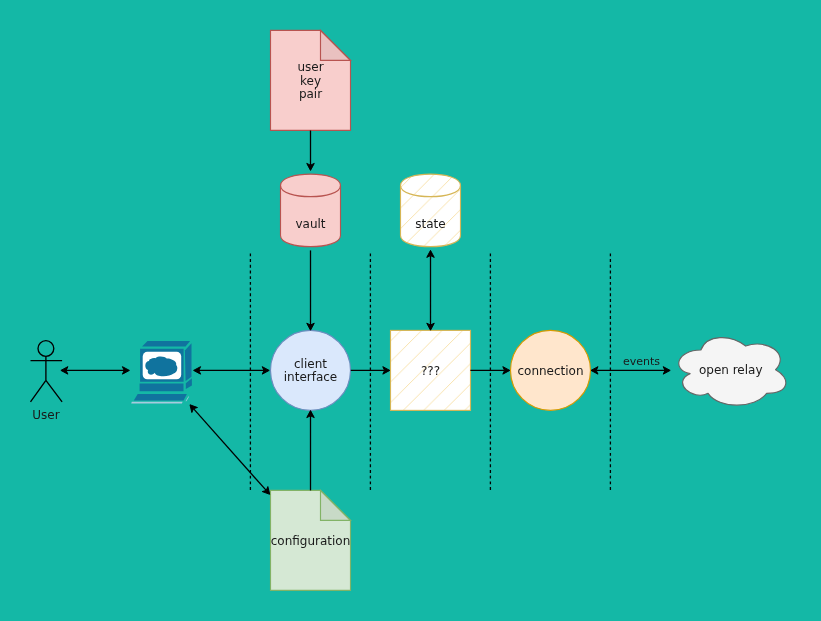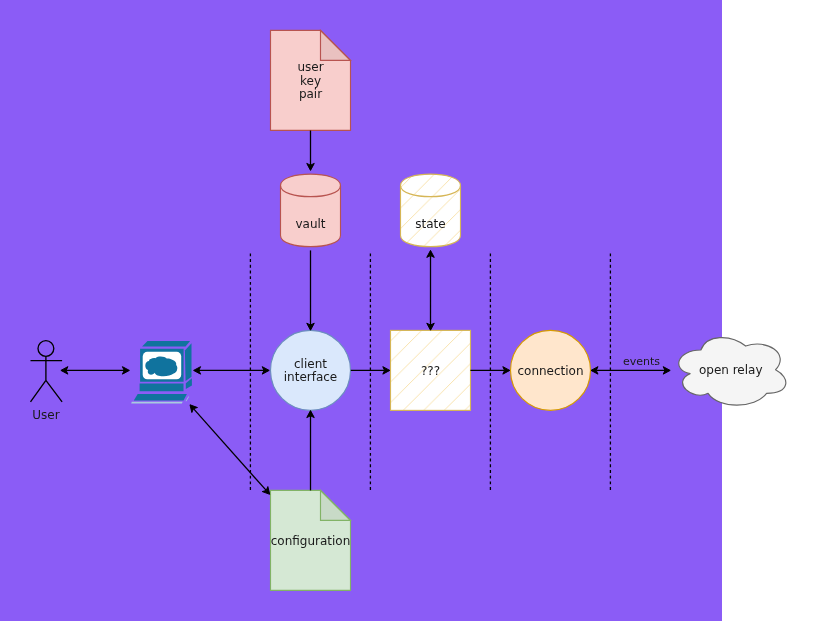--- a/index.html
+++ b/index.html
@@ -1,19 +1,19 @@
 <!DOCTYPE html>
 <html><head>
 <meta charset="utf-8">
 <title>client architecture diagram</title>
 <style>
   html,body{margin:0;padding:0;background:#ffffff;}
   body{width:821px;height:621px;overflow:hidden;
        font-family:"DejaVu Sans", sans-serif;}
-  #canvas{position:relative;width:722px;height:621px;background:#8b5cf6;}
+  #canvas{position:relative;width:821px;height:621px;background:#14b8a6;}
   svg#scene{position:absolute;left:0;top:0;width:821px;height:621px;}
   text{font-family:"DejaVu Sans", sans-serif;font-size:12px;fill:#1a1a1a;
         -webkit-font-smoothing:antialiased;}
 </style>
 </head>
 <body>
 
 <div id="canvas">
 <svg id="scene" viewBox="0 0 821 621" xmlns="http://www.w3.org/2000/svg">
   <defs>

